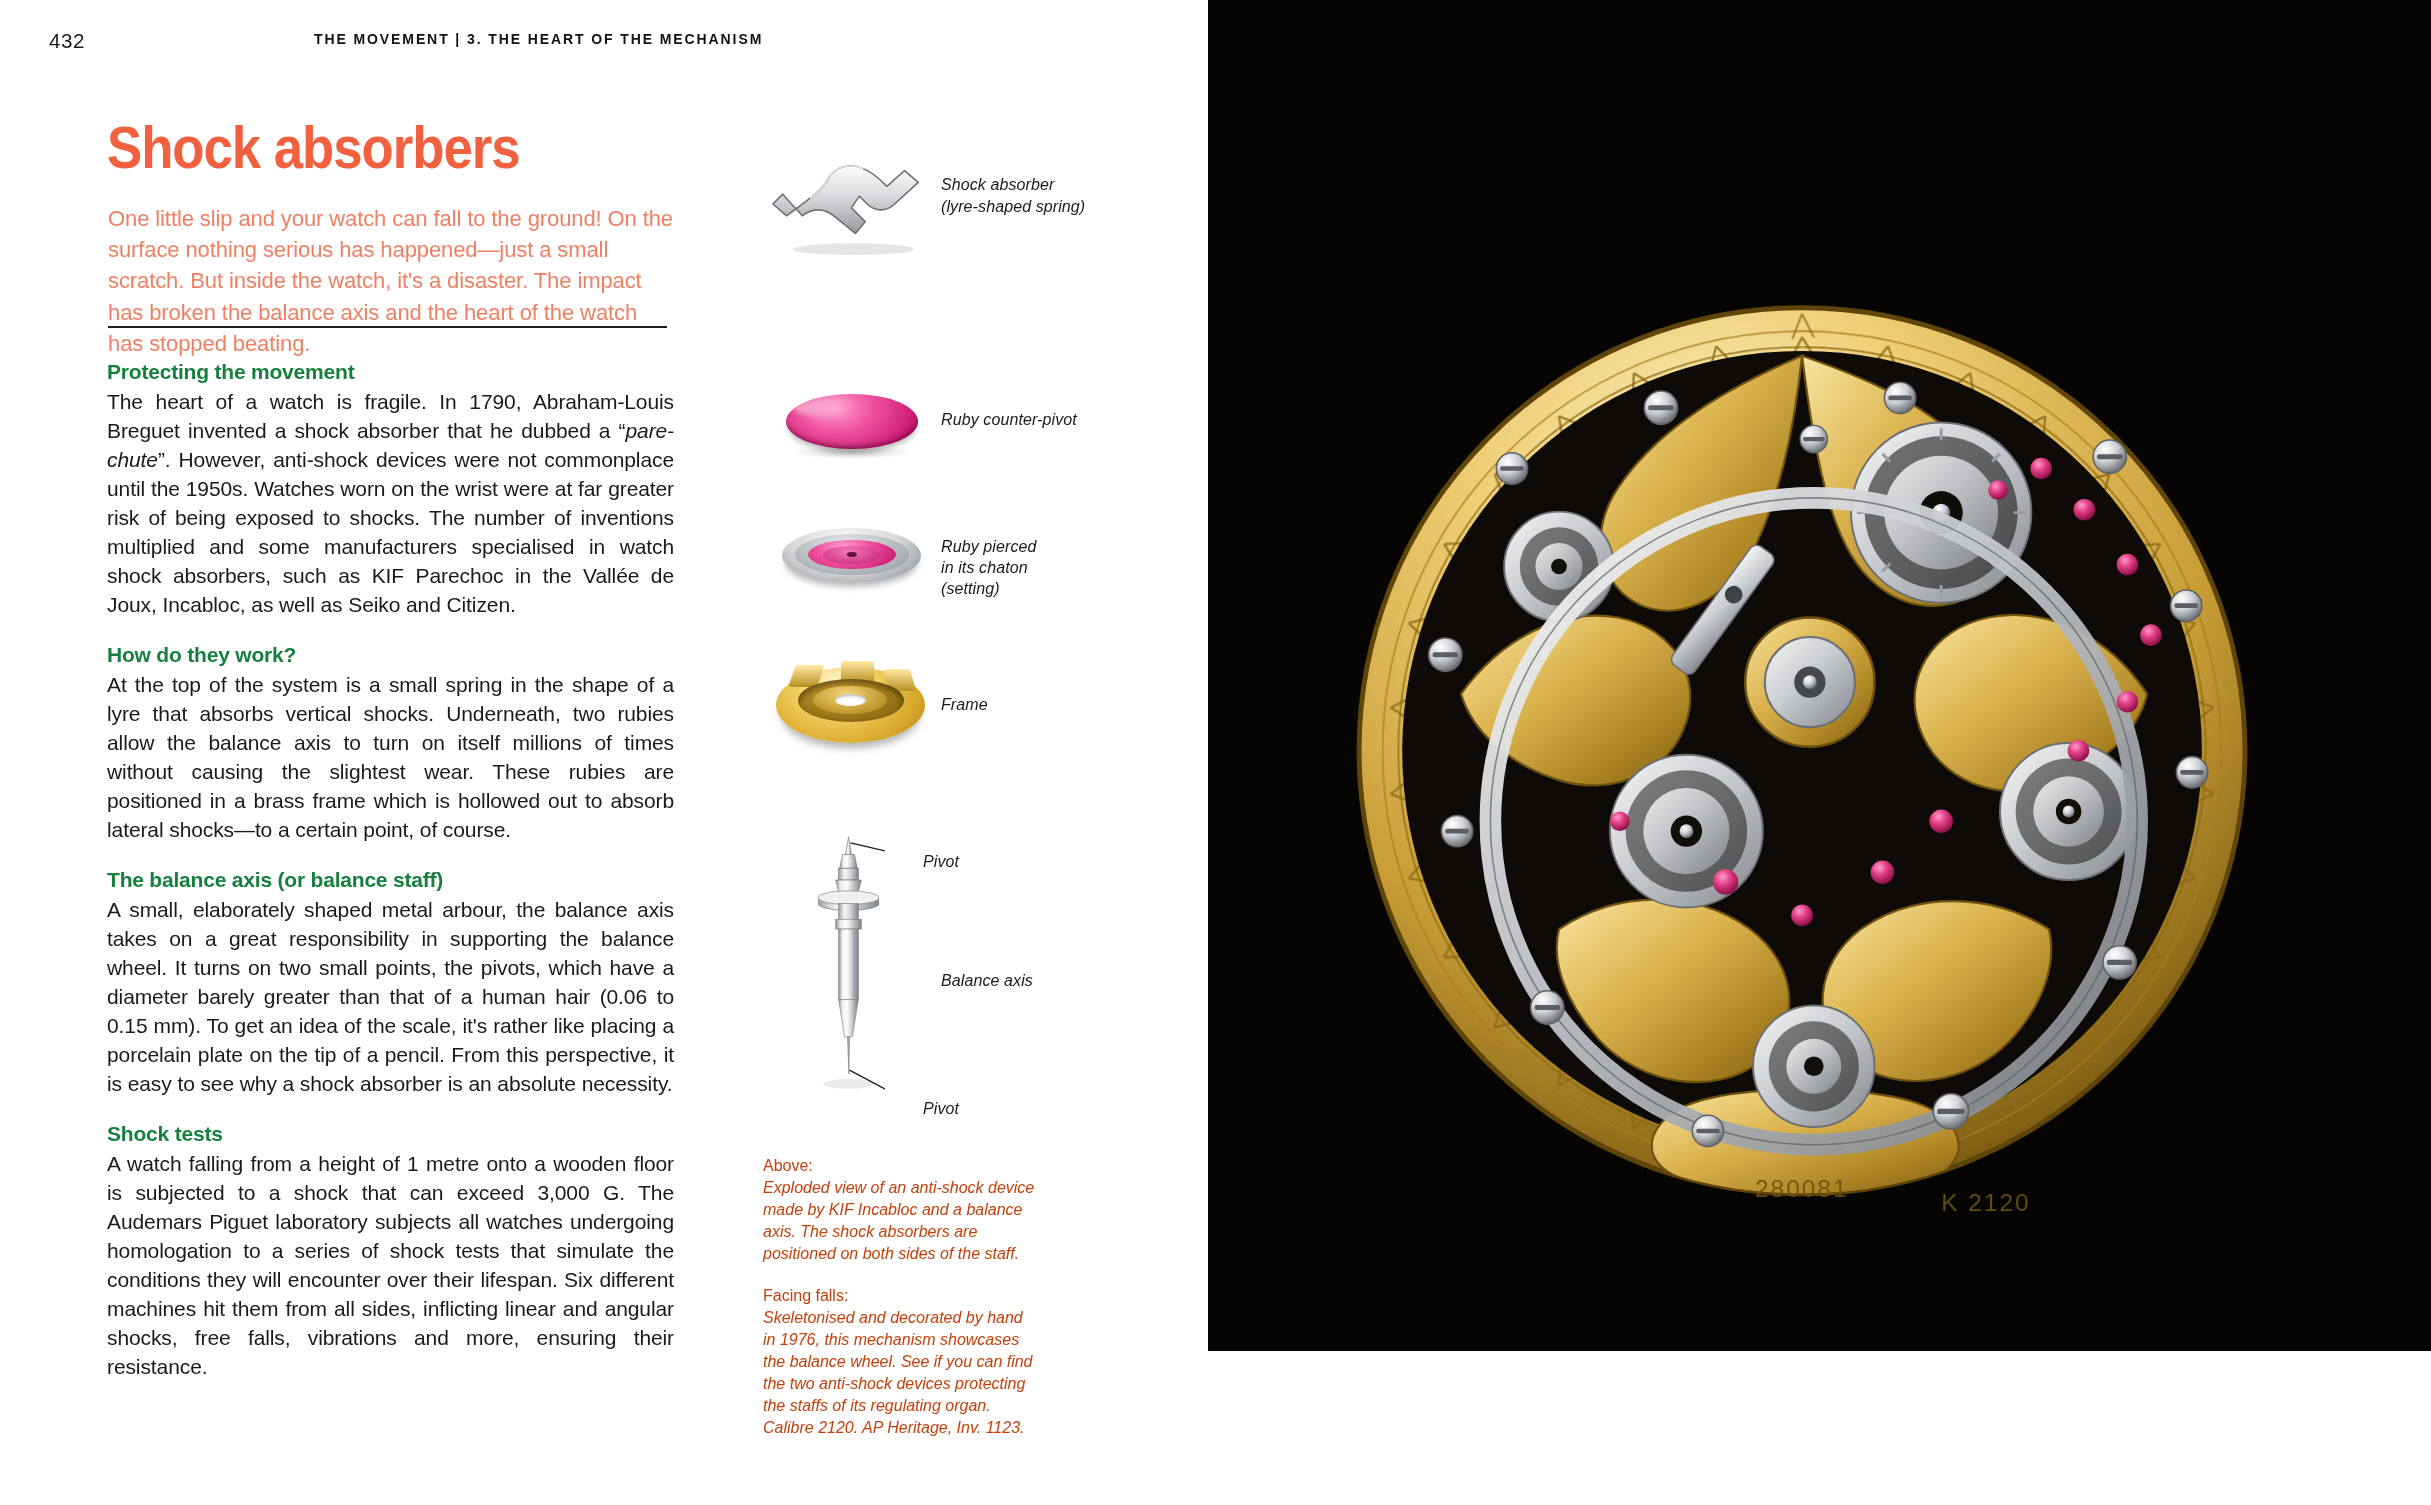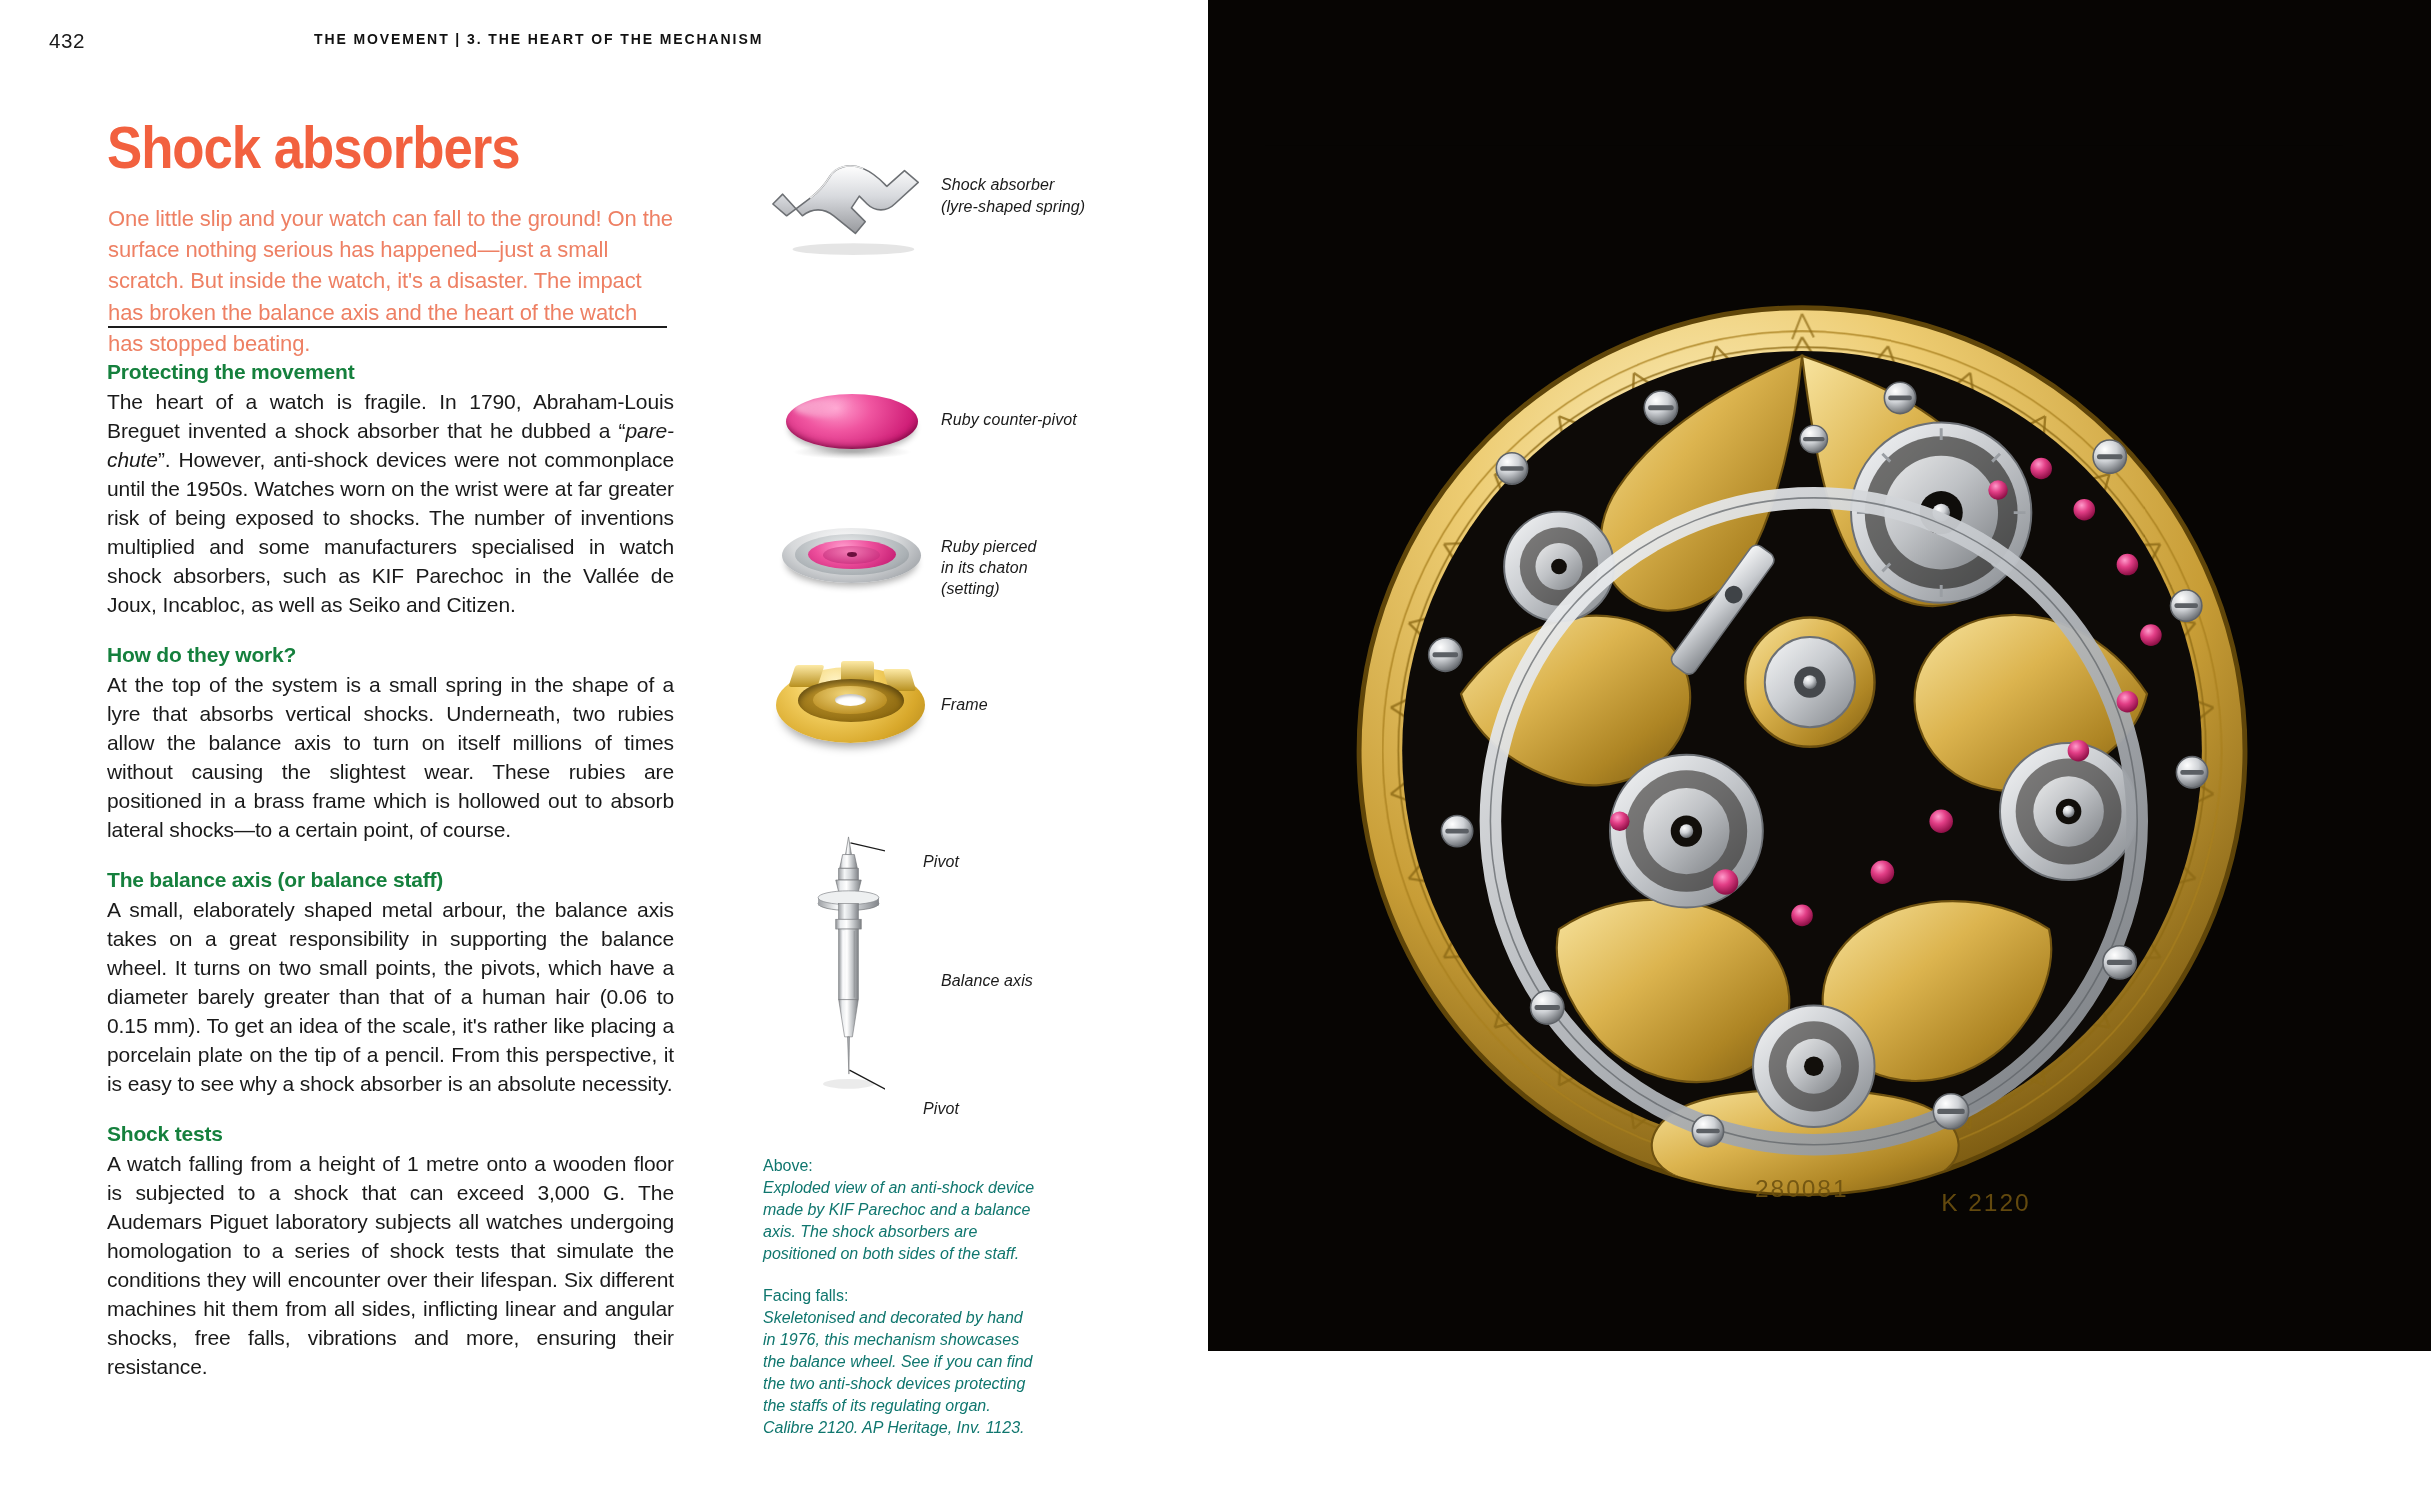--- a/index.html
+++ b/index.html
@@ -238,21 +238,21 @@
   #cap-staff      { left: 196px; top: 137px; }
   #cap-pivot-bot  { left: 178px; top: 265px; }
 
   
   #credits {
     position: absolute;
     left: 763px; top: 1155px;
     width: 323px;
     font-size: 16px;
     line-height: 1.37;
-    color: #0f766e;
+    color: #c2410c;
   }
   .cred-block { margin-bottom: 20.6px; }
   .cred-label { font-style: normal; }
   .cred-text  { font-style: italic; white-space: pre-line; }
 
   
   #right-page {
     position: absolute;
     left: 1208px; top: 0;
     width: 1224px; height: 1351px;
@@ -406,21 +406,21 @@
         <div class="photo-cap" id="cap-staff">Balance axis</div>
         <div class="photo-cap" id="cap-pivot-bot">Pivot</div>
       </div>
 
     </div>
 
     <div id="credits">
       <div class="cred-block">
         <div class="cred-label">Above:</div>
         <div class="cred-text">Exploded view of an anti-shock device
-made by KIF Parechoc and a balance
+made by KIF Incabloc and a balance
 axis. The shock absorbers are
 positioned on both sides of the staff.</div>
       </div>
       <div class="cred-block">
         <div class="cred-label">Facing falls:</div>
         <div class="cred-text">Skeletonised and decorated by hand
 in 1976, this mechanism showcases
 the balance wheel. See if you can find
 the two anti-shock devices protecting
 the staffs of its regulating organ.

